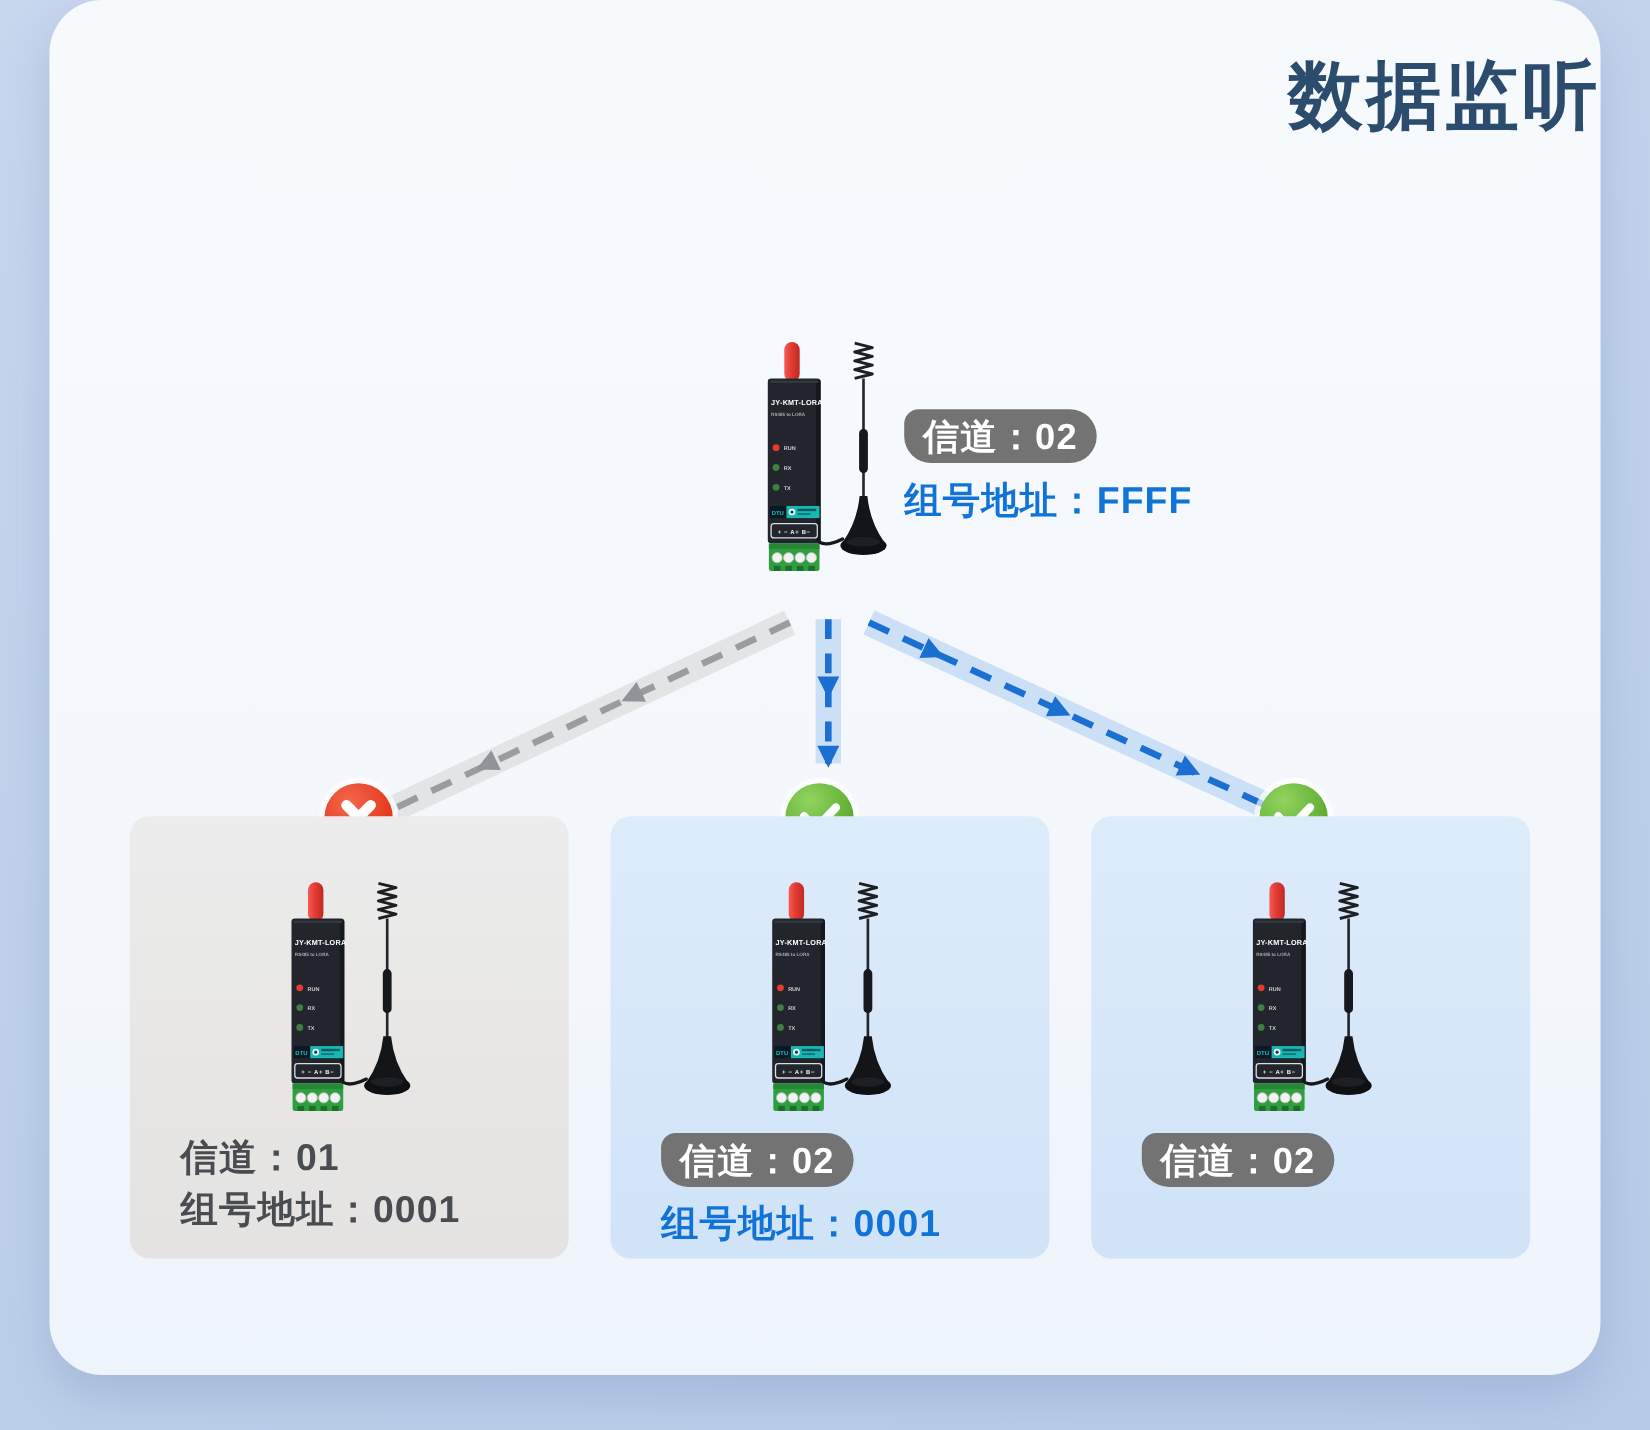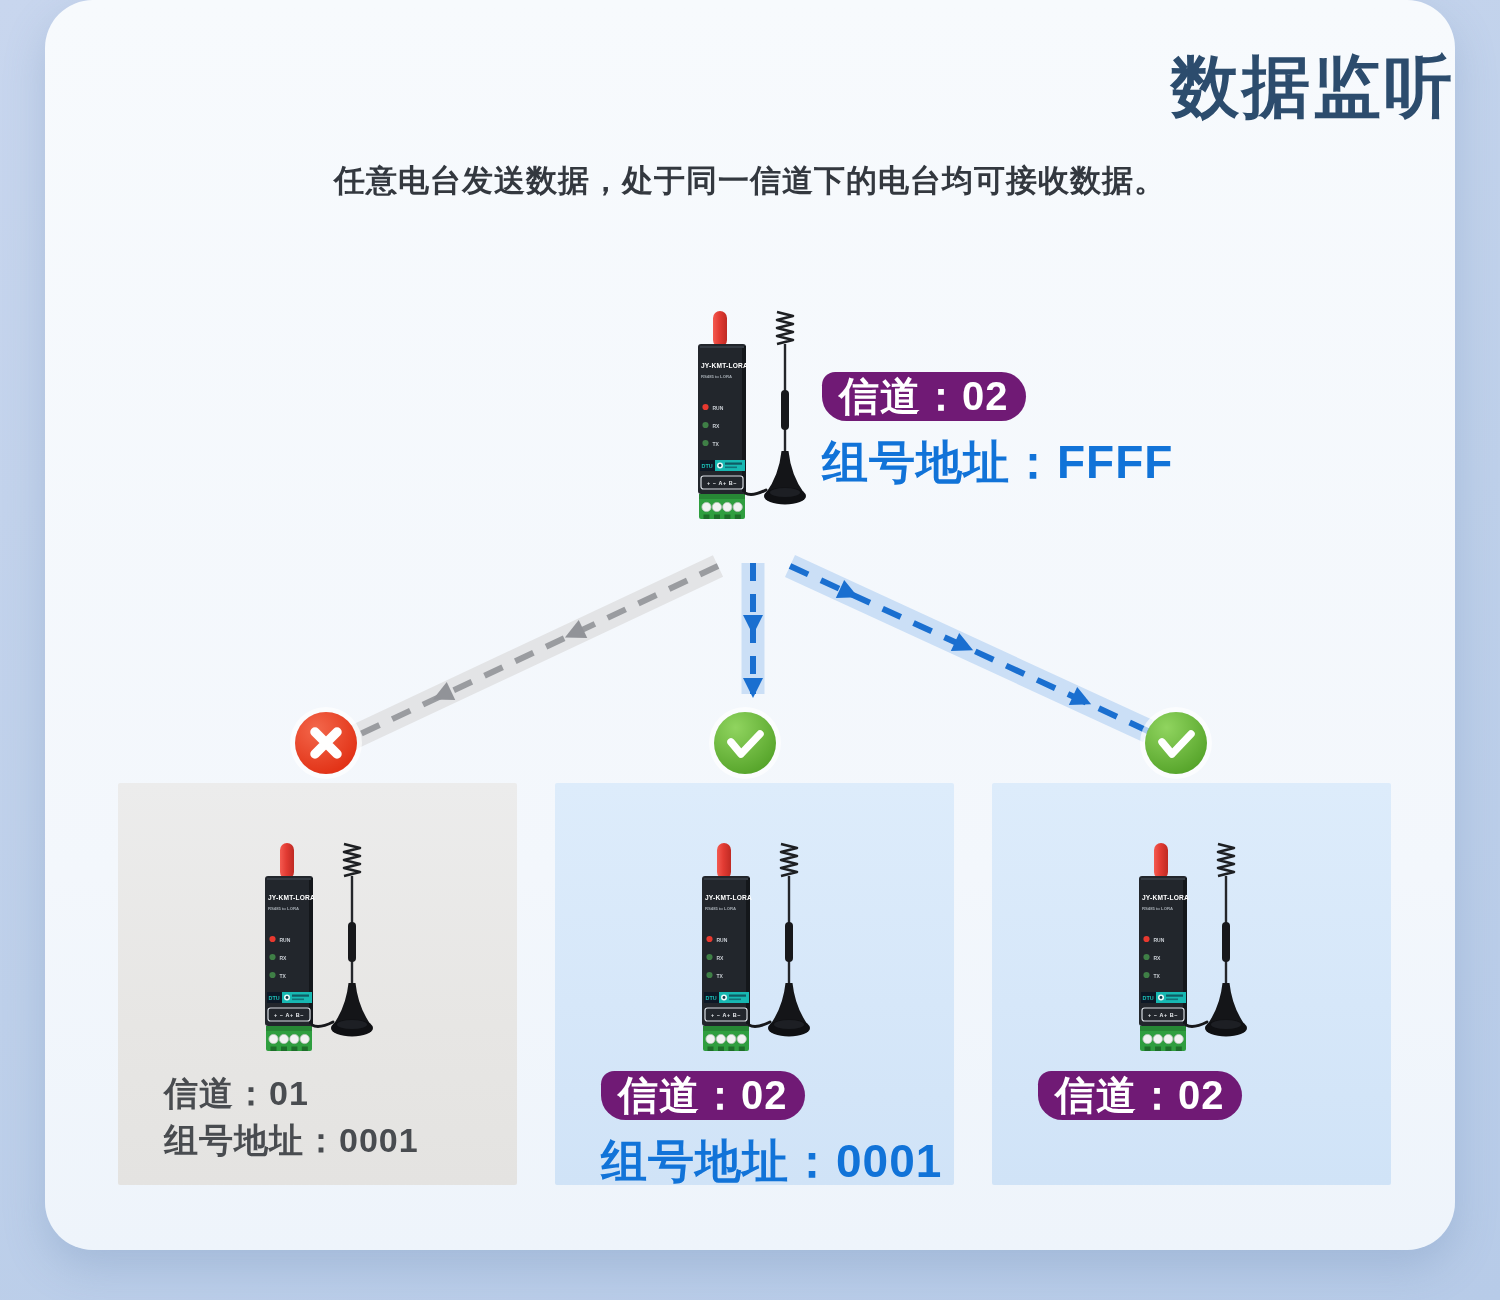--- a/index.html
+++ b/index.html
@@ -20,37 +20,37 @@
     font-size:68px;font-weight:900;color:#2c4c6d;letter-spacing:3px;margin:0;
   }
   .page-subtitle{
     position:absolute;left:0;top:160px;width:100%;text-align:center;
     font-size:31px;font-weight:600;color:#33383f;margin:0;letter-spacing:1px;
   }
   .device-slot{display:block;}
   .master-device{position:absolute;left:688px;top:303px;width:125px;height:222px;}
   .master-label{position:absolute;left:822px;top:372px;}
   .pill{
-    display:inline-block;background:#701a75;color:#ffffff;
-    font-size:40px;font-weight:700;line-height:49px;height:49px;
+    display:inline-block;background:#737373;color:#ffffff;
+    font-size:33px;font-weight:700;line-height:49px;height:49px;
     padding:0 17px;border-radius:14px 26px 26px 26px;letter-spacing:1px;
   }
   .addr-blue{
-    margin-top:11px;font-size:46px;font-weight:600;color:#1173d8;letter-spacing:1px;
+    margin-top:11px;font-size:34px;font-weight:600;color:#1173d8;letter-spacing:1px;
   }
   .arrows{position:absolute;left:0;top:0;pointer-events:none;}
   .status-icon{position:absolute;width:62px;height:62px;border-radius:50%;
     box-shadow:0 0 0 5px rgba(255,255,255,.65);}
   .status-icon svg{display:block;}
   .icon-error{left:295px;top:712px;background:radial-gradient(circle at 35% 28%,#f3674b,#e23317 75%);}
   .icon-ok-1{left:714px;top:712px;}
   .icon-ok-2{left:1145px;top:712px;}
   .icon-ok{background:radial-gradient(circle at 35% 25%,#90d45f,#57a52b 78%);}
   .card{
-    position:absolute;top:783px;width:399px;height:402px;border-radius:2px;
+    position:absolute;top:742px;width:399px;height:402px;border-radius:18px;
   }
   .card-gray{left:118px;background:linear-gradient(180deg,#ececec 0%,#e7e6e4 60%,#e4e3e1 100%);}
   .card-blue{background:linear-gradient(180deg,#ddecfb 0%,#d6e7f9 55%,#d0e3f7 100%);}
   .card-2{left:555px;}
   .card-3{left:992px;}
   .card .device-slot{width:125px;height:222px;margin:52px auto 0 auto;}
   .card-text{margin:14px 0 0 46px;}
   .line-gray{font-size:34px;font-weight:600;color:#494c50;letter-spacing:1px;}
   .line-gray + .line-gray{margin-top:1px;}
   
@@ -58,21 +58,20 @@
   .dv-sub{fill:#a3aab1;font-size:4.2px;font-weight:bold;}
   .dv-led{fill:#c9ced4;font-size:5px;font-weight:bold;}
   .dv-badge{fill:#1cc2ba;font-size:5.4px;font-weight:bold;}
   .dv-term{fill:#e8ebee;font-size:5.4px;font-weight:bold;letter-spacing:.6px;}
 </style>
 </head>
 <body>
 
 <div class="panel">
   <h1 class="page-title">数据监听</h1>
-  <p class="page-subtitle">任意电台发送数据，处于同一信道下的电台均可接收数据。</p>
 </div>
 
 <div class="device-slot master-device">
   <svg class="device-svg" viewBox="0 0 125 222" width="125" height="222">
     <defs>
       <linearGradient id="capg" x1="0" y1="0" x2="1" y2="0">
         <stop offset="0" stop-color="#f45a50"></stop>
           <stop offset="0.45" stop-color="#e23b33"></stop>
           <stop offset="1" stop-color="#bf2a23"></stop>
       </linearGradient>

